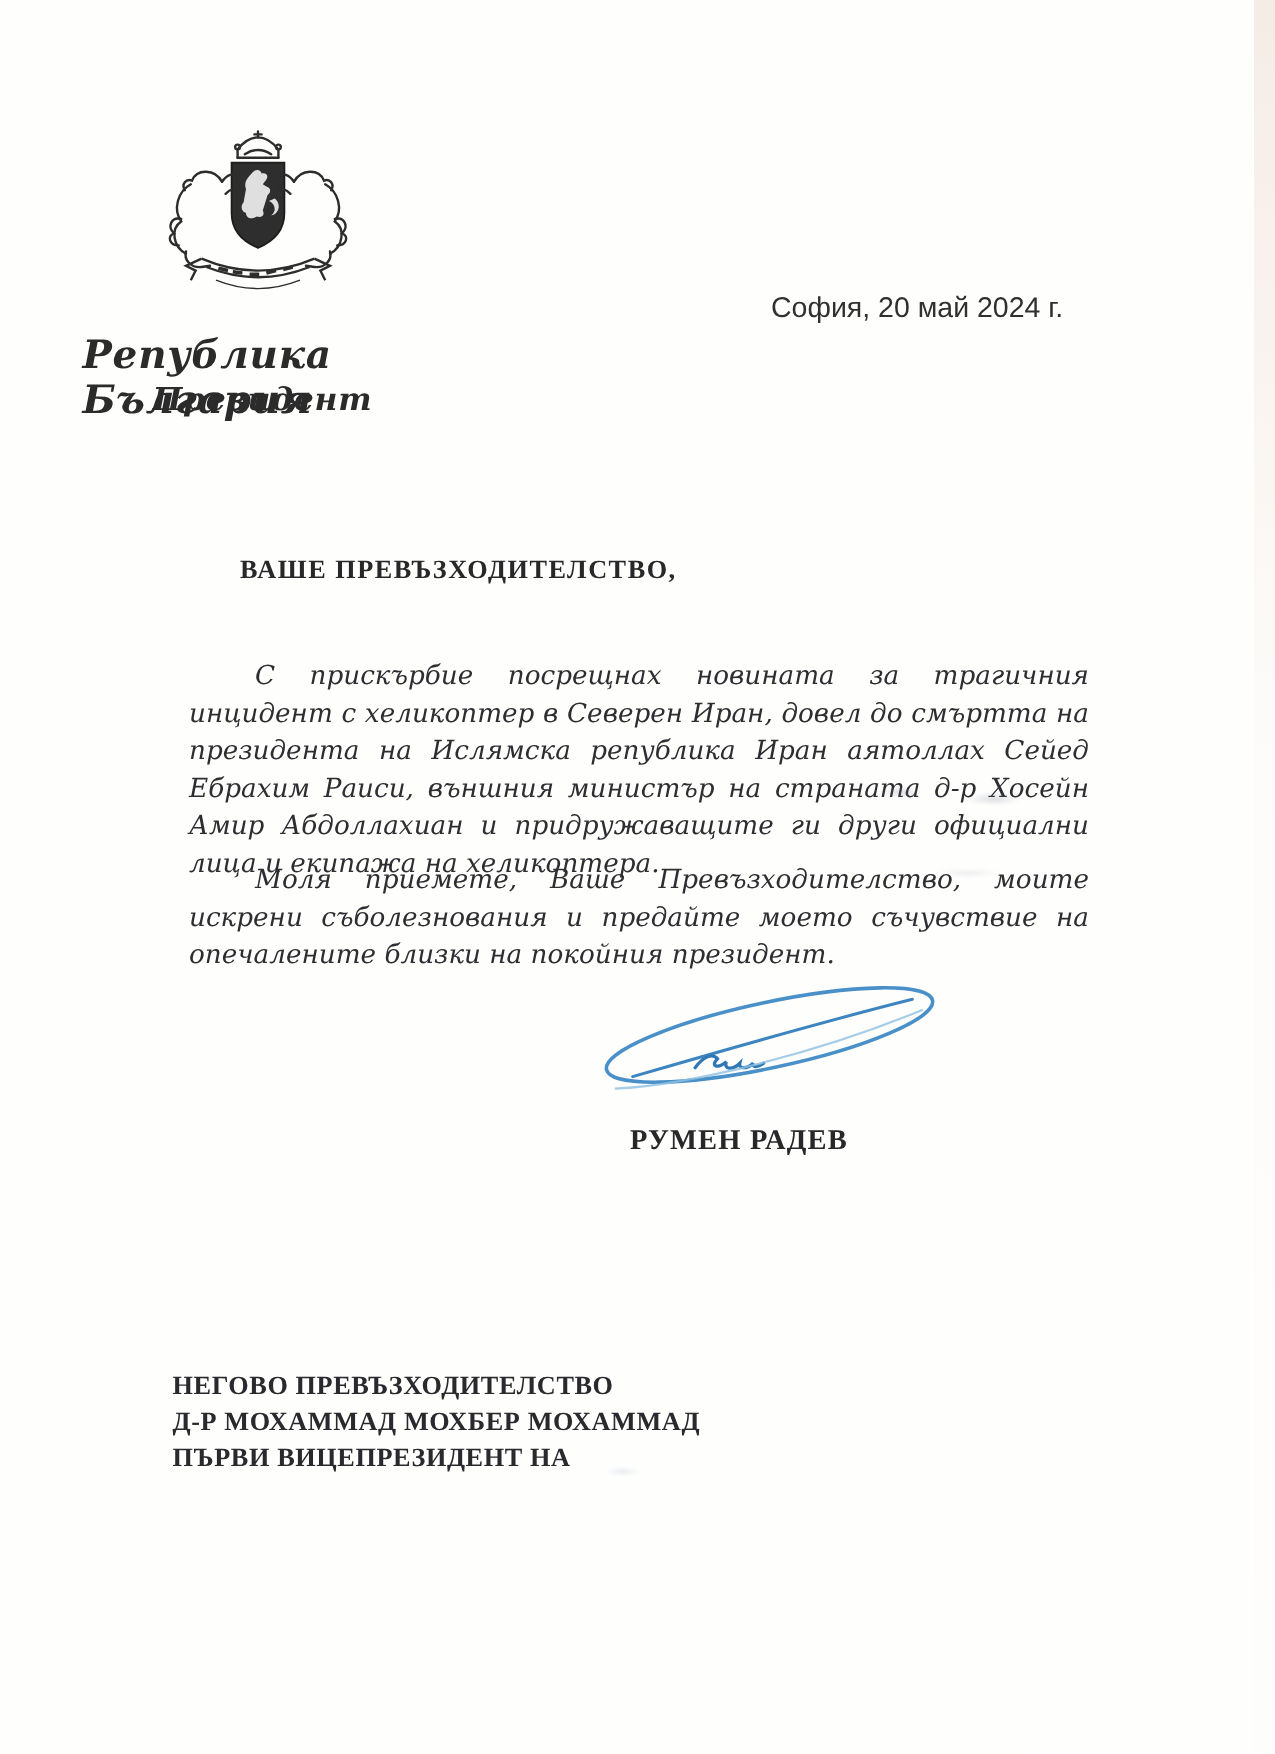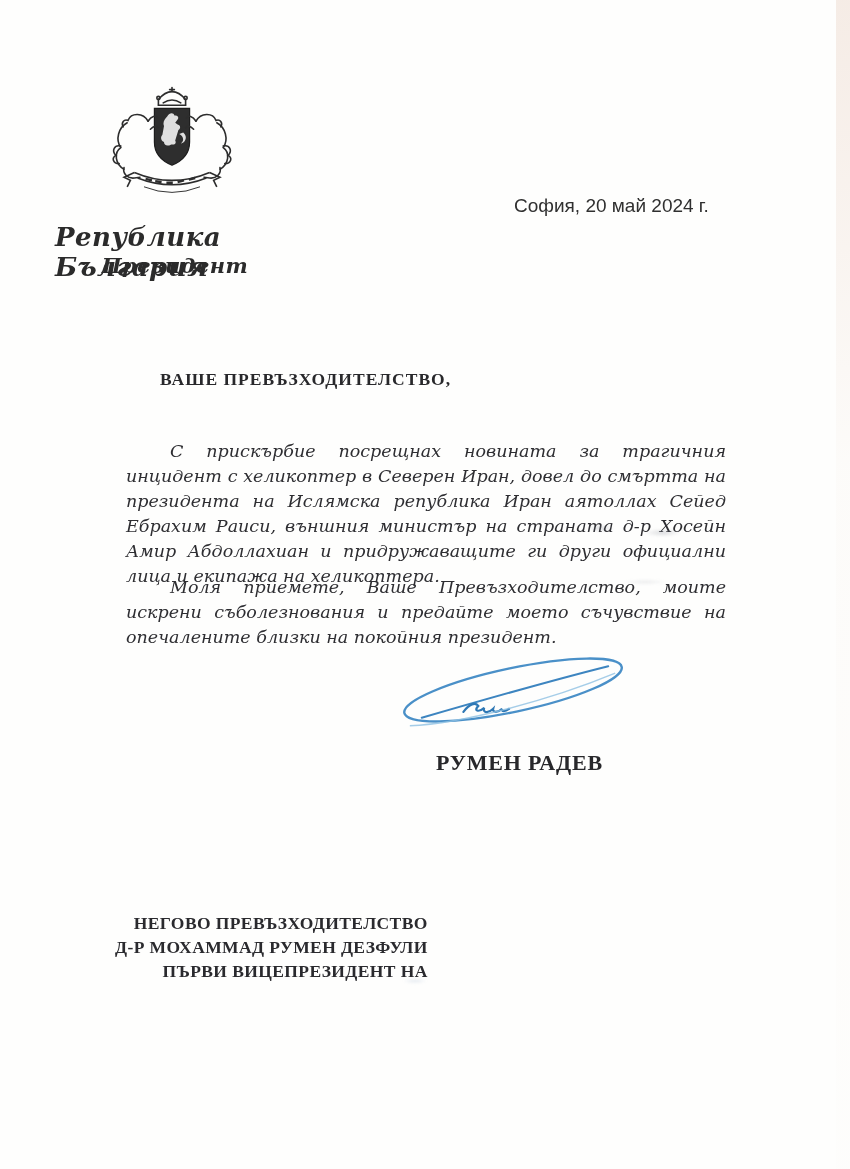--- a/index.html
+++ b/index.html
@@ -86,37 +86,36 @@
   }
   .par-1 { top: 427px; }
   .par-2 { top: 563px; }
   .signature {
     position: absolute;
     left: 392px; top: 640px;
     width: 248px; height: 100px;
   }
   .signer-name {
     position: absolute;
-    left: 436px; top: 750px;
-    font-family: "Liberation Serif", serif;
-    font-weight: bold;
-    font-size: 22px;
+    left: 420px; top: 750px;
+    font-family: "Liberation Serif", serif;
+    font-weight: bold;
+    font-size: 19px;
     letter-spacing: 0.8px;
     color: #28282b;
   }
   .recipient {
     position: absolute;
     left: 115px; top: 911px;
     font-family: "Liberation Serif", serif;
     font-weight: bold;
     font-size: 17.5px;
     line-height: 24px;
     letter-spacing: 0.4px;
     color: #2a2a2e;
-    text-align: right;
   }
   .artifact {
     position: absolute;
     pointer-events: none;
     filter: blur(1px);
   }
   .artifact-1 {
     left: 584px; top: 521px; width: 112px; height: 18px;
     background:
       radial-gradient(ellipse 20px 5px at 15% 40%, rgba(120,125,140,0.28), transparent 70%),
@@ -199,21 +198,21 @@
       <path d="M30 78 C 85 62 170 38 218 26" stroke="#3d85c0" stroke-width="2" fill="none" stroke-linecap="round"></path>
       <path d="M72 72 c6 -8 12 -10 15 -6 c-5 5 0 7 6 2 c-2 5 4 6 9 1 c-1 4 5 4 9 0 c-1 3 3 3 7 0" stroke="#2f78b5" stroke-width="2.2" fill="none" stroke-linecap="round"></path>
       <path d="M18 86 C 70 84 160 60 225 33" stroke="#8fc0e2" stroke-width="1.5" fill="none" opacity="0.8"></path>
     </svg>
   </div>
 
   <div class="signer-name">РУМЕН РАДЕВ</div>
 
   <div class="recipient">
     <div>НЕГОВО ПРЕВЪЗХОДИТЕЛСТВО</div>
-    <div>Д-Р МОХАММАД РУМЕН ДЕЗФУЛИ</div>
+    <div>Д-Р МОХАММАД МОХБЕР МОХАММАД</div>
     <div>ПЪРВИ ВИЦЕПРЕЗИДЕНТ НА</div>
   </div>
 
   <div class="artifact artifact-1"></div>
   <div class="artifact artifact-2"></div>
   <div class="artifact artifact-3"></div>
 
   <div class="scan-edge"></div>
 </div>
 

